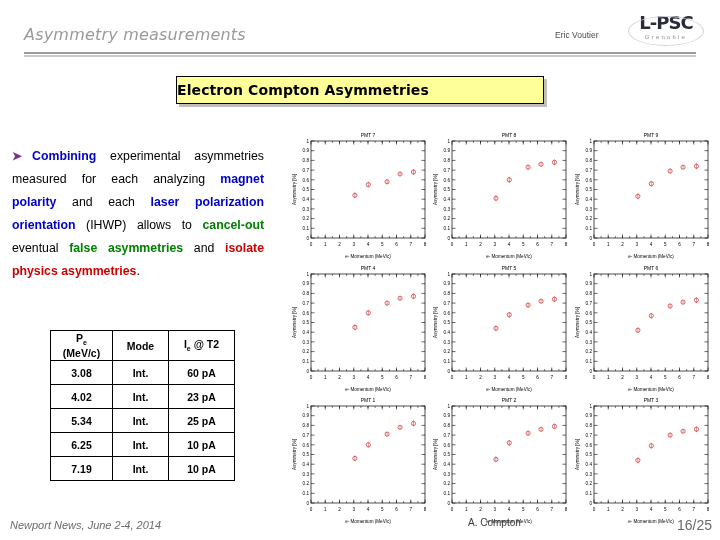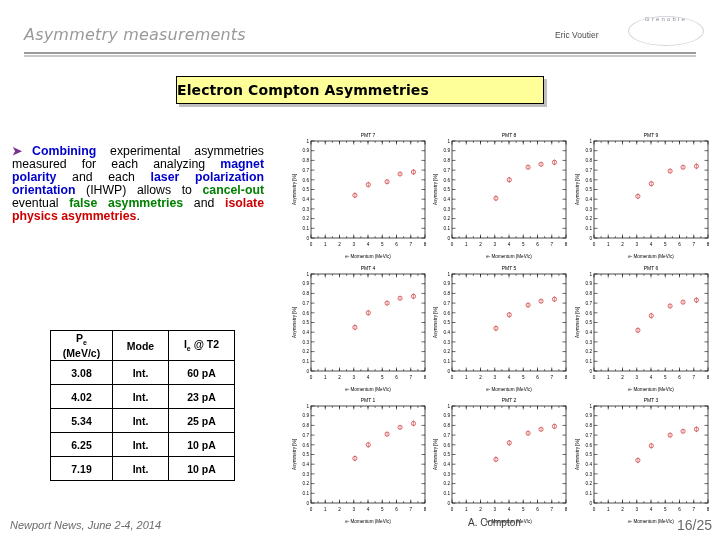--- a/index.html
+++ b/index.html
@@ -80,21 +80,21 @@
     color: #000000;
     letter-spacing: .1px;
     white-space: nowrap;
   }
 
   
   .para {
     position: absolute; left: 12px; top: 145px;
     width: 252px;
     font-size: 12.3px;
-    line-height: 13px;
+    line-height: 23px;
     color: #000000;
     text-align: justify;
   }
   .bullet-mark {
     color: #7b2f8f;
     font-size: 12px;
     font-weight: bold;
     margin-right: 10px;
   }
   .t-blue  { color: #0000cc; font-weight: bold; }
@@ -159,20 +159,21 @@
 </head>
 <body>
 
 <div id="slide">
 
   <div class="hdr-title">Asymmetry measurements</div>
   <div class="hdr-author">Eric Voutier</div>
 
   <div class="logo">
     <div class="logo-ellipse"></div>
+    <div class="logo-main">L-PSC</div>
     <div class="logo-sub">Grenoble</div>
   </div>
 
   <div class="hdr-rule"></div>
 
   <div class="banner">
     <span class="banner-text">Electron Compton Asymmetries</span>
   </div>
 
   <div class="para">

